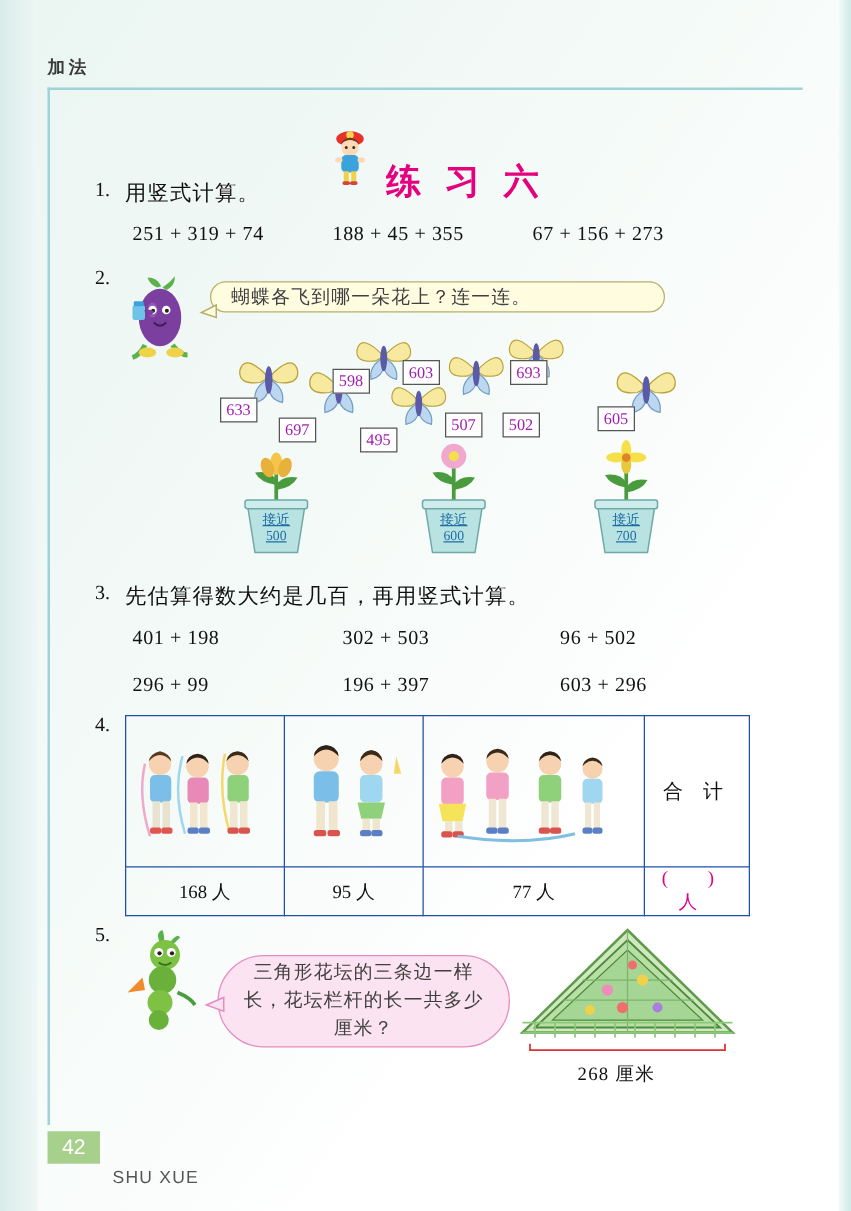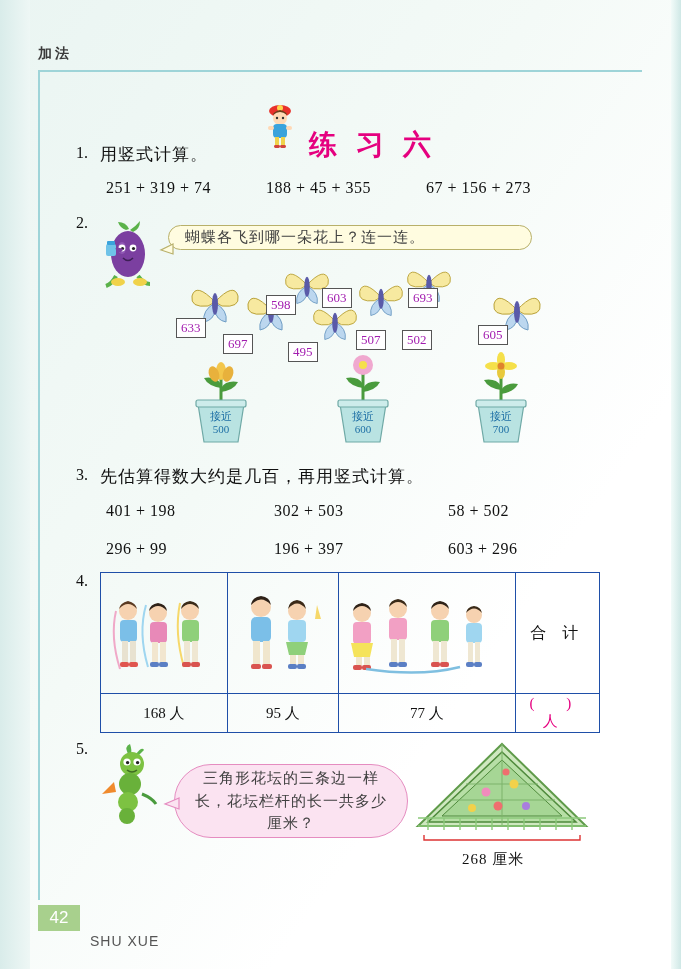--- a/index.html
+++ b/index.html
@@ -135,20 +135,21 @@
     width: 44px;
     height: 34px;
   }
   .pot-label {
     position: absolute;
     font-size: 11px;
     color: #1d6fa5;
     text-align: center;
     width: 56px;
     line-height: 1.15;
+    text-decoration: underline;
   }
   
   .tbl {
     position: absolute;
     border-collapse: collapse;
   }
   .tbl td {
     border: 1.5px solid #1f4fa8;
     text-align: center;
     vertical-align: middle;
@@ -385,21 +386,21 @@
     </div>
     <div class="pot-label" style="left:435px; top:410px;">
       <span>接近</span><br>
       <span>700</span>
     </div>
 
     <div class="qnum" style="left:38px; top:466px;">3.</div>
     <div class="qtext" style="left:62px; top:465px;">先估算得数大约是几百，再用竖式计算。</div>
     <div class="expr" style="left:68px; top:502px;">401 + 198</div>
     <div class="expr" style="left:236px; top:502px;">302 + 503</div>
-    <div class="expr" style="left:410px; top:502px;">58 + 502</div>
+    <div class="expr" style="left:410px; top:502px;">96 + 502</div>
     <div class="expr" style="left:68px; top:540px;">296 + 99</div>
     <div class="expr" style="left:236px; top:540px;">196 + 397</div>
     <div class="expr" style="left:410px; top:540px;">603 + 296</div>
 
     <div class="qnum" style="left:38px; top:572px;">4.</div>
 
     <table class="tbl" style="left:62px; top:572px; width:500px;">
       <tbody>
           <tr class="top-row">
         <td style="width:125px;">

